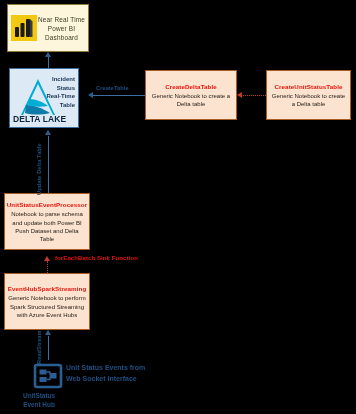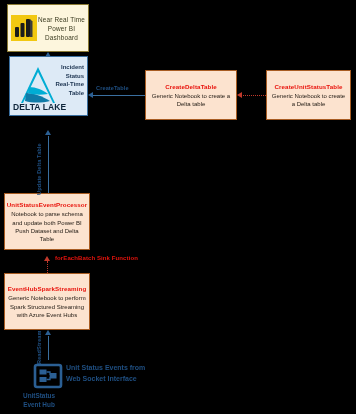--- a/index.html
+++ b/index.html
@@ -52,22 +52,22 @@
     font-size: 6.4px;
     line-height: 9px;
     color: #3b3b20;
     text-align: center;
     padding-right: 2px;
     letter-spacing: .2px;
   }
 
   
   .node-delta {
-    left: 9px; top: 56px;
-    width: 79px; height: 60px;
+    left: 9px; top: 68px;
+    width: 70px; height: 60px;
     background: #ddeaf6;
     border: 1px solid #3a6f9f;
     flex-direction: row;
     align-items: flex-end;
     justify-content: flex-start;
   }
   .delta-logo-wrap {
     position: absolute;
     left: 4px; top: 6px;
     width: 48px; height: 52px;

